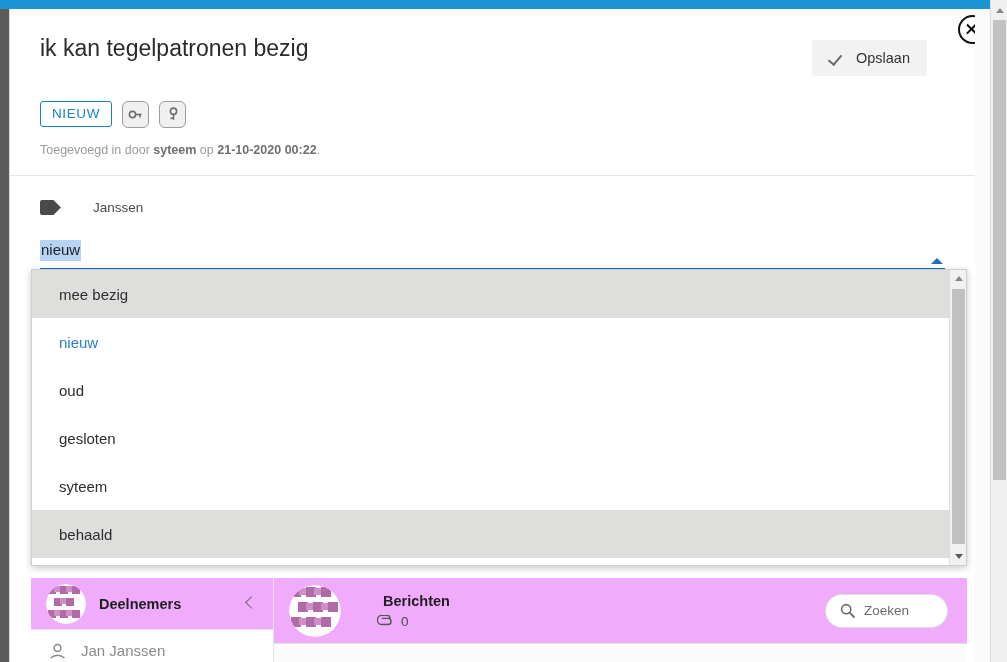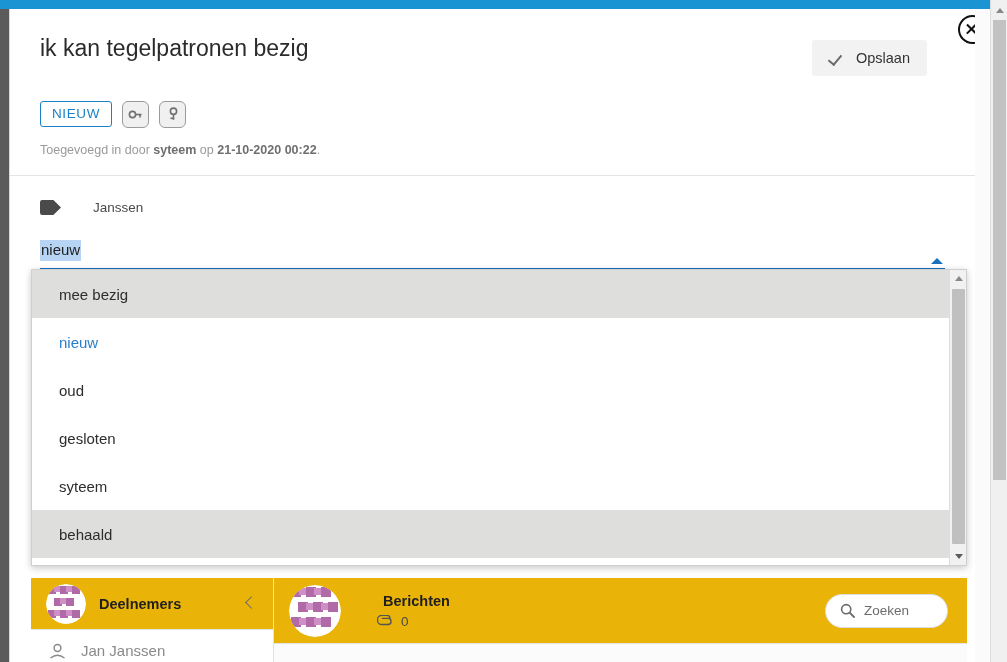--- a/index.html
+++ b/index.html
@@ -322,21 +322,21 @@
   .panels {
     position: absolute;
     left: 21px;
     top: 569px;
     width: 936px;
     bottom: 0;
     display: flex;
     background: #fff;
   }
   .panel {
-    background: #eab308;
+    background: #f0abfc;
     border-right: 1px solid #e3e3e3;
     position: relative;
   }
   .panel-deelnemers { width: 243px; }
   .panel-berichten  { flex: 1 1 auto; border-right: none; }
 
   .panel-head {
     display: flex;
     align-items: center;
     height: 52px;

